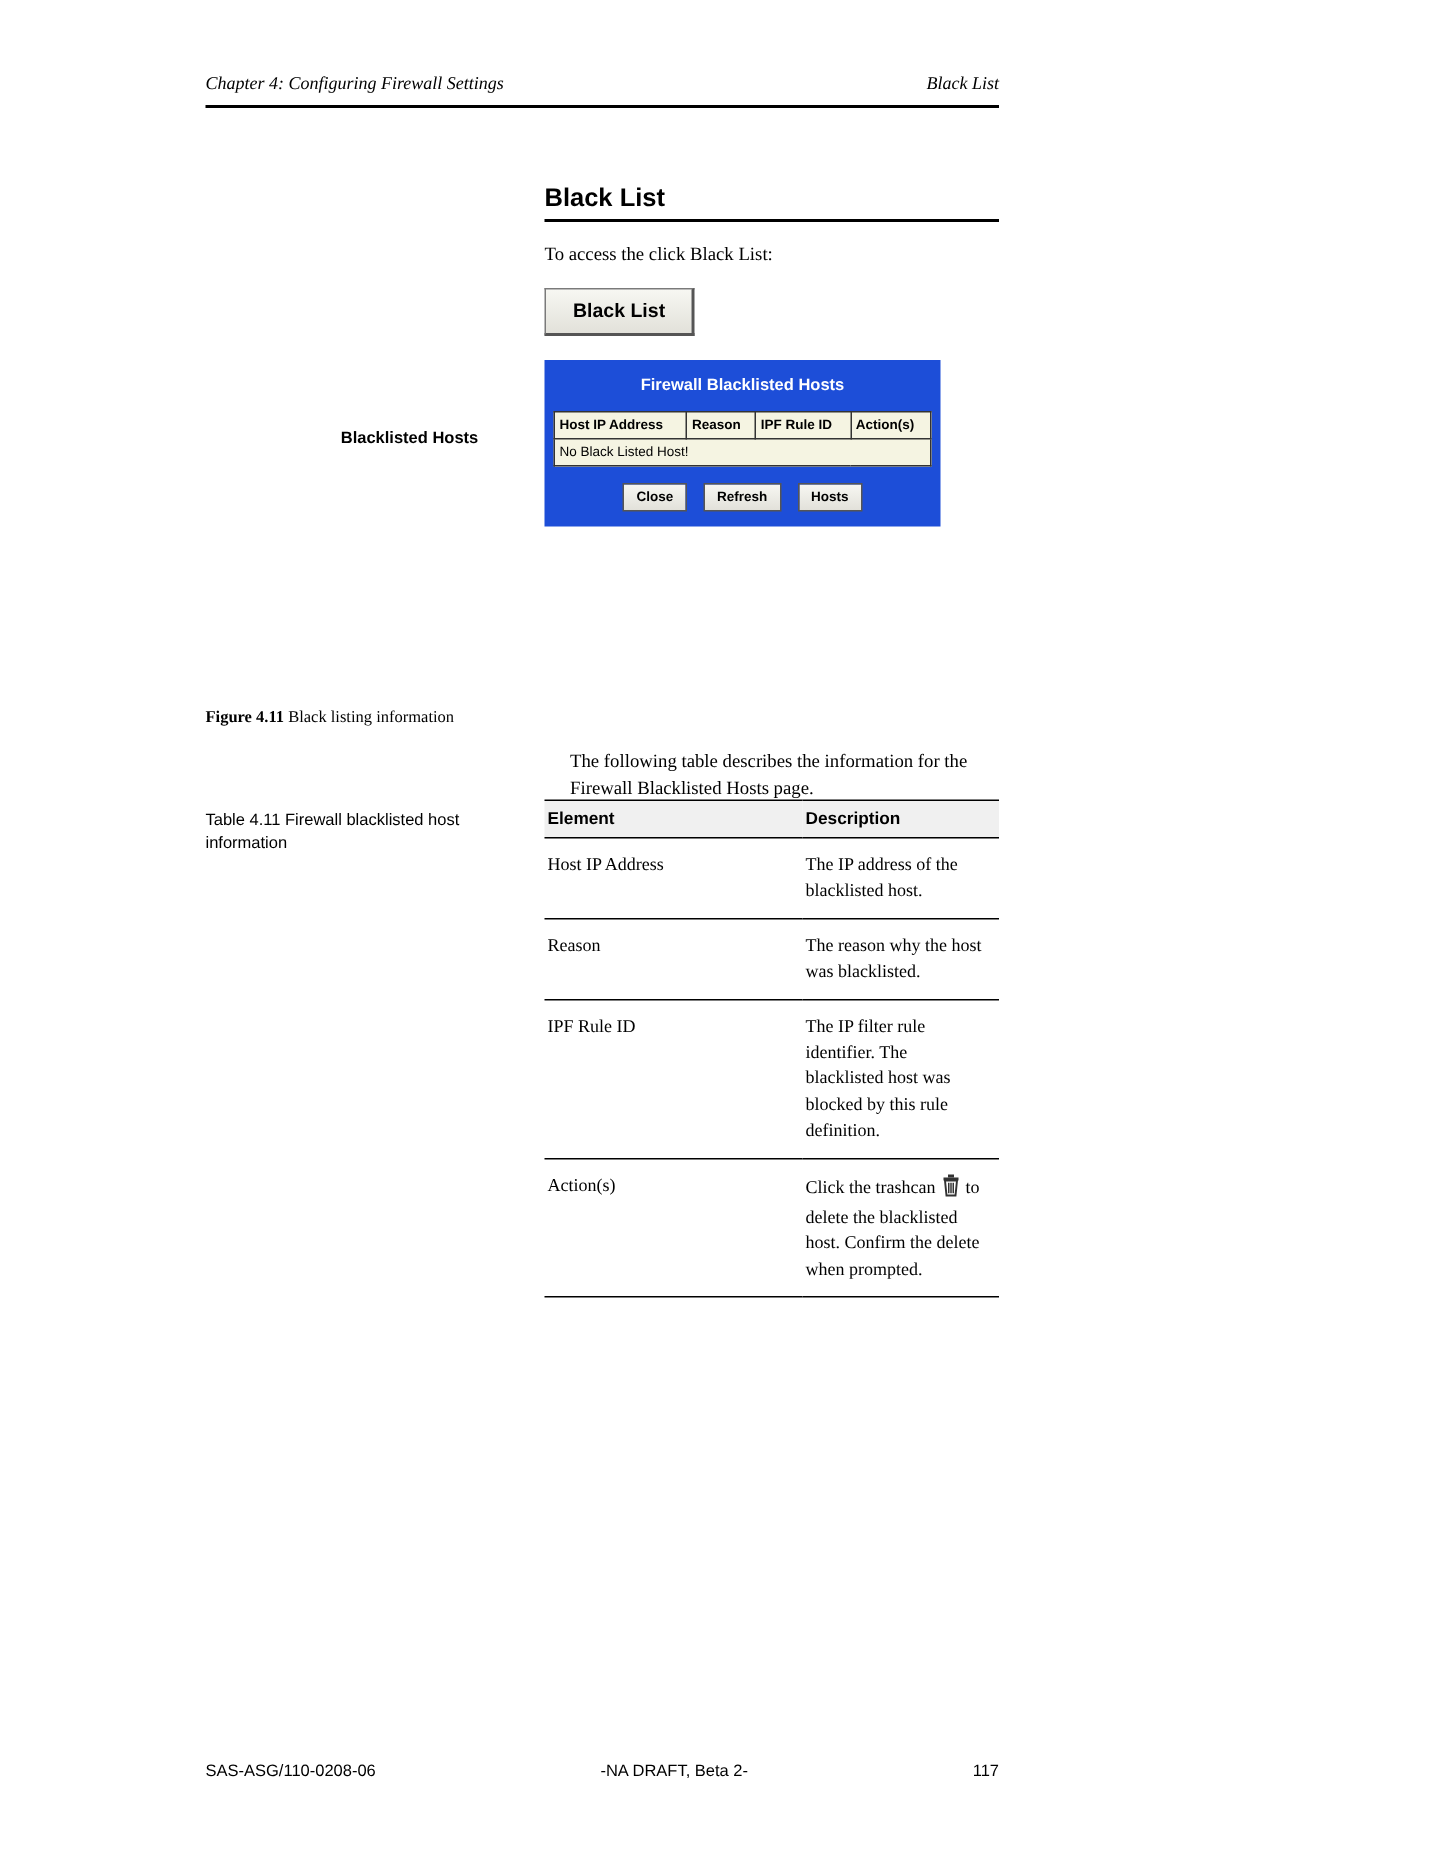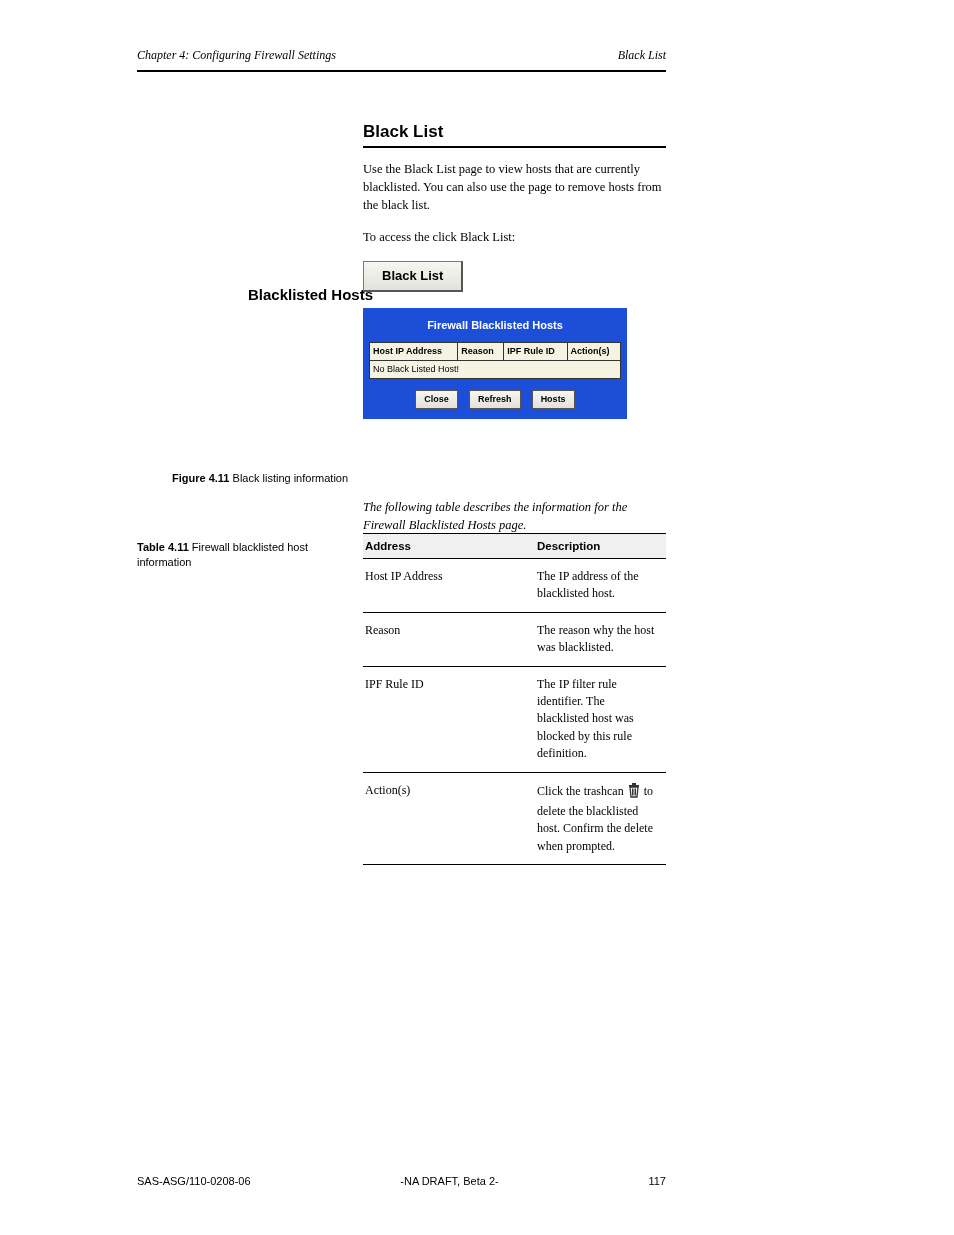--- a/index.html
+++ b/index.html
@@ -63,25 +63,25 @@
     font-size: 12.5px;
     line-height: 1.45;
     font-family: 'Palatino Linotype', Palatino, 'Book Antiqua', serif;
   }
   .para {
     margin: 0 0 14px 0;
   }
   .sidebar-label {
     position: absolute;
     left: 137px;
-    font-size: 15px;
-    font-weight: bold;
-    font-family: Arial, Helvetica, sans-serif;
-    color: #000;
-    text-align: right;
+    font-size: 11px;
+    font-weight: bold;
+    font-family: Arial, Helvetica, sans-serif;
+    color: #000;
+    text-align: center;
     width: 200px;
     padding-left: 36px;
   }
   .blacklist-btn {
     display: inline-block;
     background: linear-gradient(#f7f7f2, #e2e1da);
     border: 1px solid #7a7a7a;
     border-right: 2px solid #555;
     border-bottom: 2px solid #555;
     padding: 5px 18px;
@@ -142,24 +142,23 @@
     font-weight: bold;
     font-family: Verdana, Arial, sans-serif;
     padding: 2px 8px;
     margin: 0 4px;
     color: #000;
   }
   .fig-caption {
     position: absolute;
     left: 137px;
     font-size: 11px;
-    font-family: Liberation Sans, sans-serif;
+    font-family: Liberation Serif, serif;
     color: #000;
     width: 200px;
-    margin-left: 35px;
   }
   .fig-caption .fig-num {
     font-weight: bold;
   }
   .elem-table {
     position: absolute;
     left: 363px;
     right: 140px;
     top: 533px;
     font-size: 12px;
@@ -195,21 +194,21 @@
   .table-caption {
     position: absolute;
     left: 137px;
     font-size: 11px;
     font-family: Arial, Helvetica, sans-serif;
     color: #000;
     width: 200px;
     line-height: 1.35;
   }
   .table-caption .tbl-num {
-    font-weight: bold;
+    font-weight: normal;
   }
   .footer {
     position: absolute;
     left: 137px;
     right: 140px;
     bottom: 48px;
     font-size: 11px;
     font-family: Arial, Helvetica, sans-serif;
     color: #000;
     display: flex;
@@ -222,21 +221,20 @@
 <div class="page">
 
   <div class="header-left">Chapter 4: Configuring Firewall Settings</div>
   <div class="header-right">Black List</div>
   <div class="header-rule"></div>
 
   <div class="section-heading">Black List</div>
   <div class="section-rule"></div>
 
   <div class="body">
-    <p class="para">Use the Black List page to view hosts that are currently blacklisted. You can also use the page to remove hosts from the black list.</p>
     <p class="para">To access the click Black List:</p>
 
     <div>
       <span class="blacklist-btn">Black List</span>
     </div>
 
 
     <div class="panel-wrap">
       <div class="panel">
         <div class="panel-title">Firewall Blacklisted Hosts</div>
@@ -262,29 +260,29 @@
     </div>
   </div>
 
   <div class="sidebar-label" style="top:286px;">Blacklisted Hosts</div>
 
   <div class="fig-caption" style="top:472px;">
     <span class="fig-num">Figure 4.11</span>
     <span>Black listing information</span>
   </div>
 
-  <div style="position:absolute; left:363px; right:140px; top:498px; font-size:12.5px; line-height:1.45; font-family:'Palatino Linotype', Palatino, 'Book Antiqua', serif;font-style:italic;">
+  <div style="position:absolute; left:380px; right:140px; top:498px; font-size:12.5px; line-height:1.45; font-family:'Palatino Linotype', Palatino, 'Book Antiqua', serif;">
     <p class="para">The following table describes the information for the Firewall Blacklisted Hosts page.</p>
   </div>
 
   <div class="elem-table">
     <table>
       <tbody>
           <tr>
-        <th>Address</th>
+        <th>Element</th>
         <th>Description</th>
       </tr>
       <tr>
         <td>Host IP Address</td>
         <td>The IP address of the blacklisted host.</td>
       </tr>
       <tr>
         <td>Reason</td>
         <td>The reason why the host was blacklisted.</td>
       </tr>

